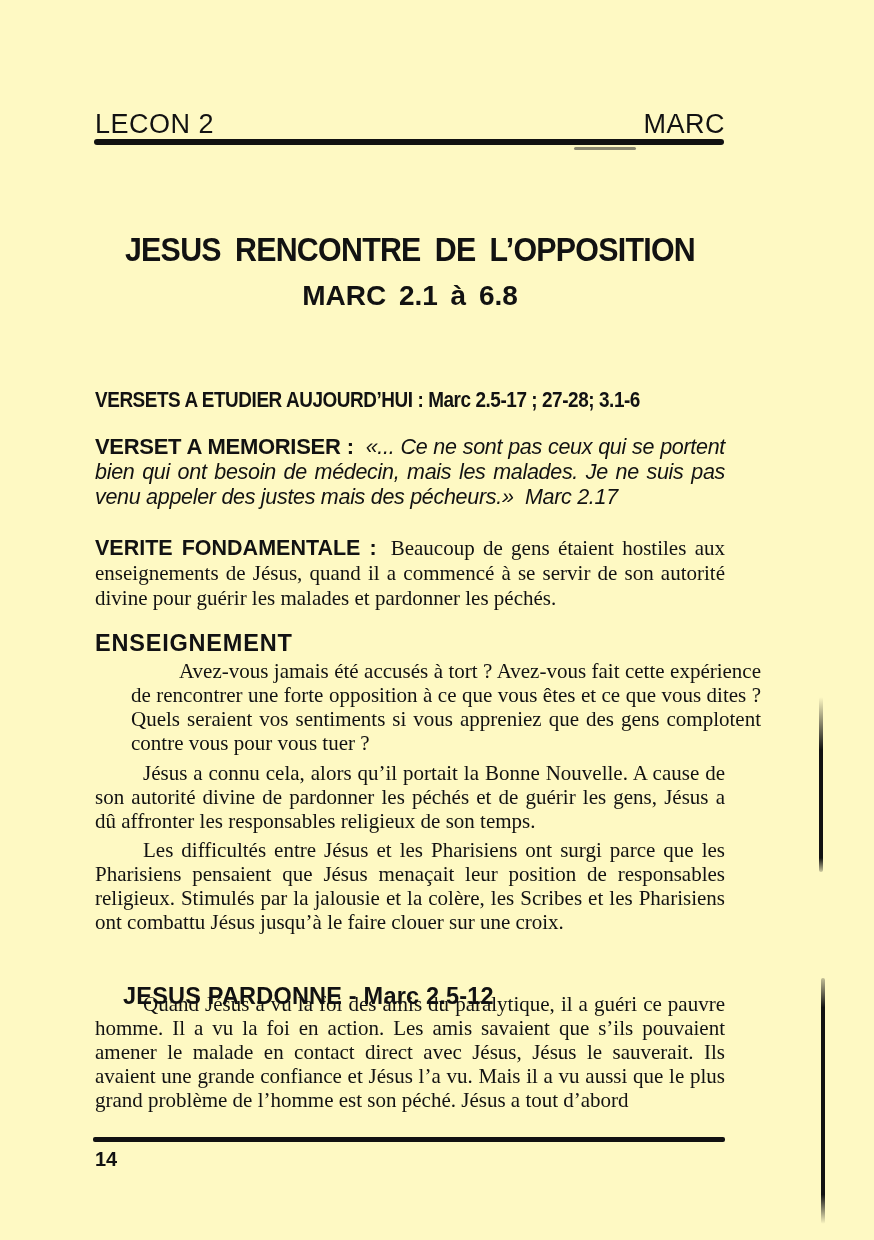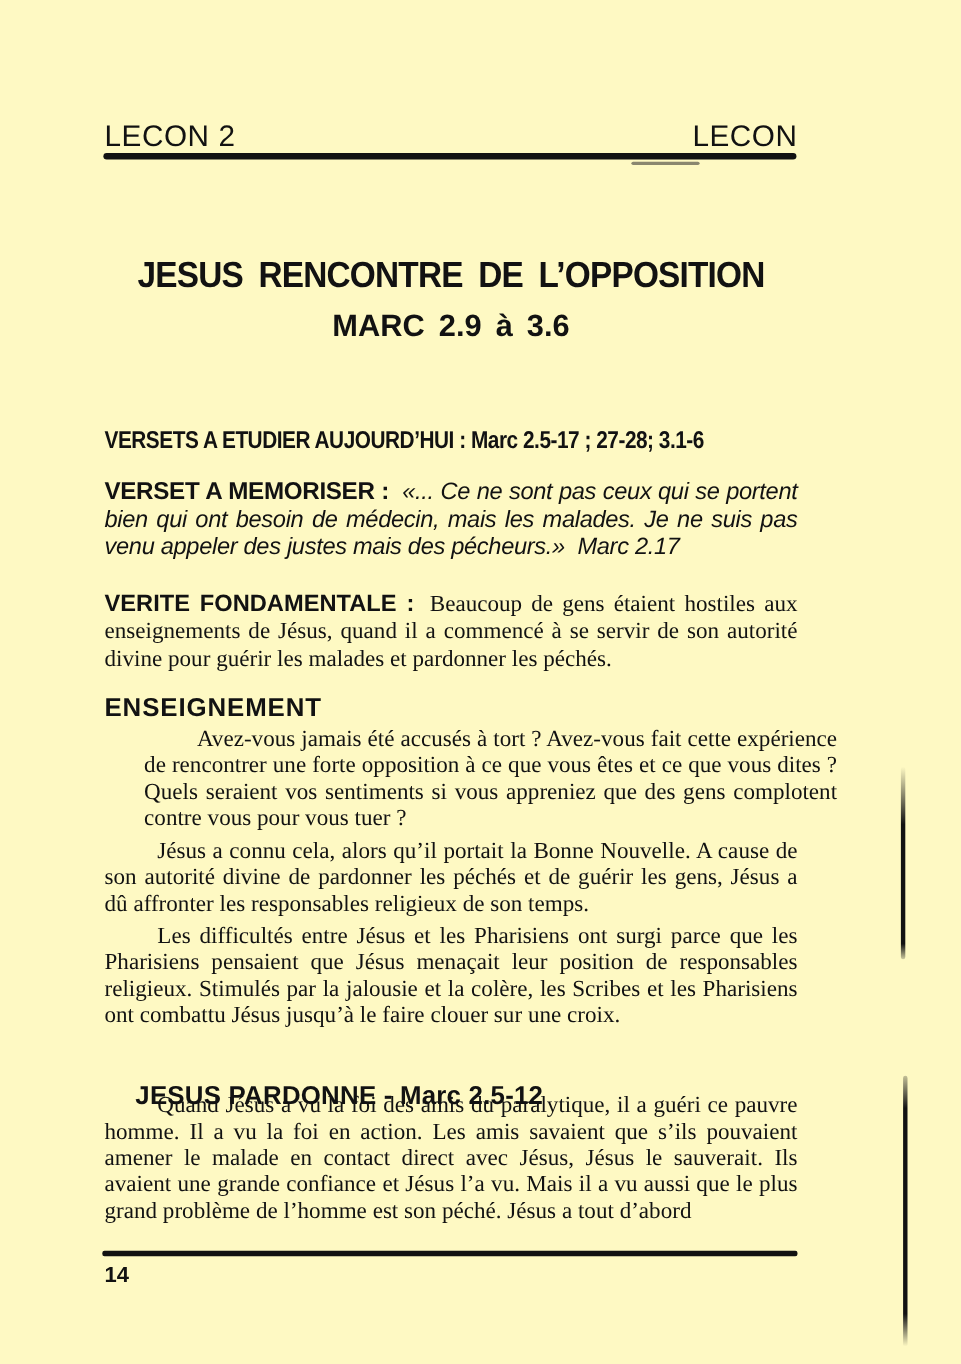--- a/index.html
+++ b/index.html
@@ -143,27 +143,27 @@
     background: linear-gradient(to bottom, rgba(18,18,18,0.25), #121212 12%, #121212 88%, rgba(18,18,18,0));
   }
 </style>
 </head>
 <body>
 
 <div class="page">
 
   <div class="abs col header-row">
     <span>LECON 2</span>
-    <span>LECON</span>
+    <span>MARC</span>
   </div>
   <div class="abs header-rule"></div>
   <div class="abs rule-artifact"></div>
 
   <h1 class="abs col title">JESUS RENCONTRE DE L’OPPOSITION</h1>
-  <h2 class="abs col subtitle">MARC 2.9 à 3.6</h2>
+  <h2 class="abs col subtitle">MARC 2.1 à 6.8</h2>
 
   <p class="abs col versets-line"><span>VERSETS A ETUDIER AUJOURD’HUI :</span>&nbsp;<span>Marc 2.5-17 ; 27-28; 3.1-6</span></p>
 
   <p class="abs col memoriser"><span class="sans-label">VERSET A MEMORISER :</span><span>«... Ce ne sont pas ceux qui se portent bien qui ont besoin de médecin, mais les malades. Je ne suis pas venu appeler des justes mais des pécheurs.»</span>&nbsp;&nbsp;<span>Marc 2.17</span></p>
 
   <p class="abs col verite"><span class="sans-label">VERITE FONDAMENTALE :</span><span>Beaucoup de gens étaient hostiles aux enseignements de Jésus, quand il a commencé à se servir de son autorité divine pour guérir les malades et pardonner les péchés.</span></p>
 
   <h3 class="abs col section-heading h-enseignement">ENSEIGNEMENT</h3>
   <p class="abs col body-par p1">Avez-vous jamais été accusés à tort ? Avez-vous fait cette expérience de rencontrer une forte opposition à ce que vous êtes et ce que vous dites ? Quels seraient vos sentiments si vous appreniez que des gens complotent contre vous pour vous tuer ?</p>
   <p class="abs col body-par p2">Jésus a connu cela, alors qu’il portait la Bonne Nouvelle. A cause de son autorité divine de pardonner les péchés et de guérir les gens, Jésus a dû affronter les responsables religieux de son temps.</p>

